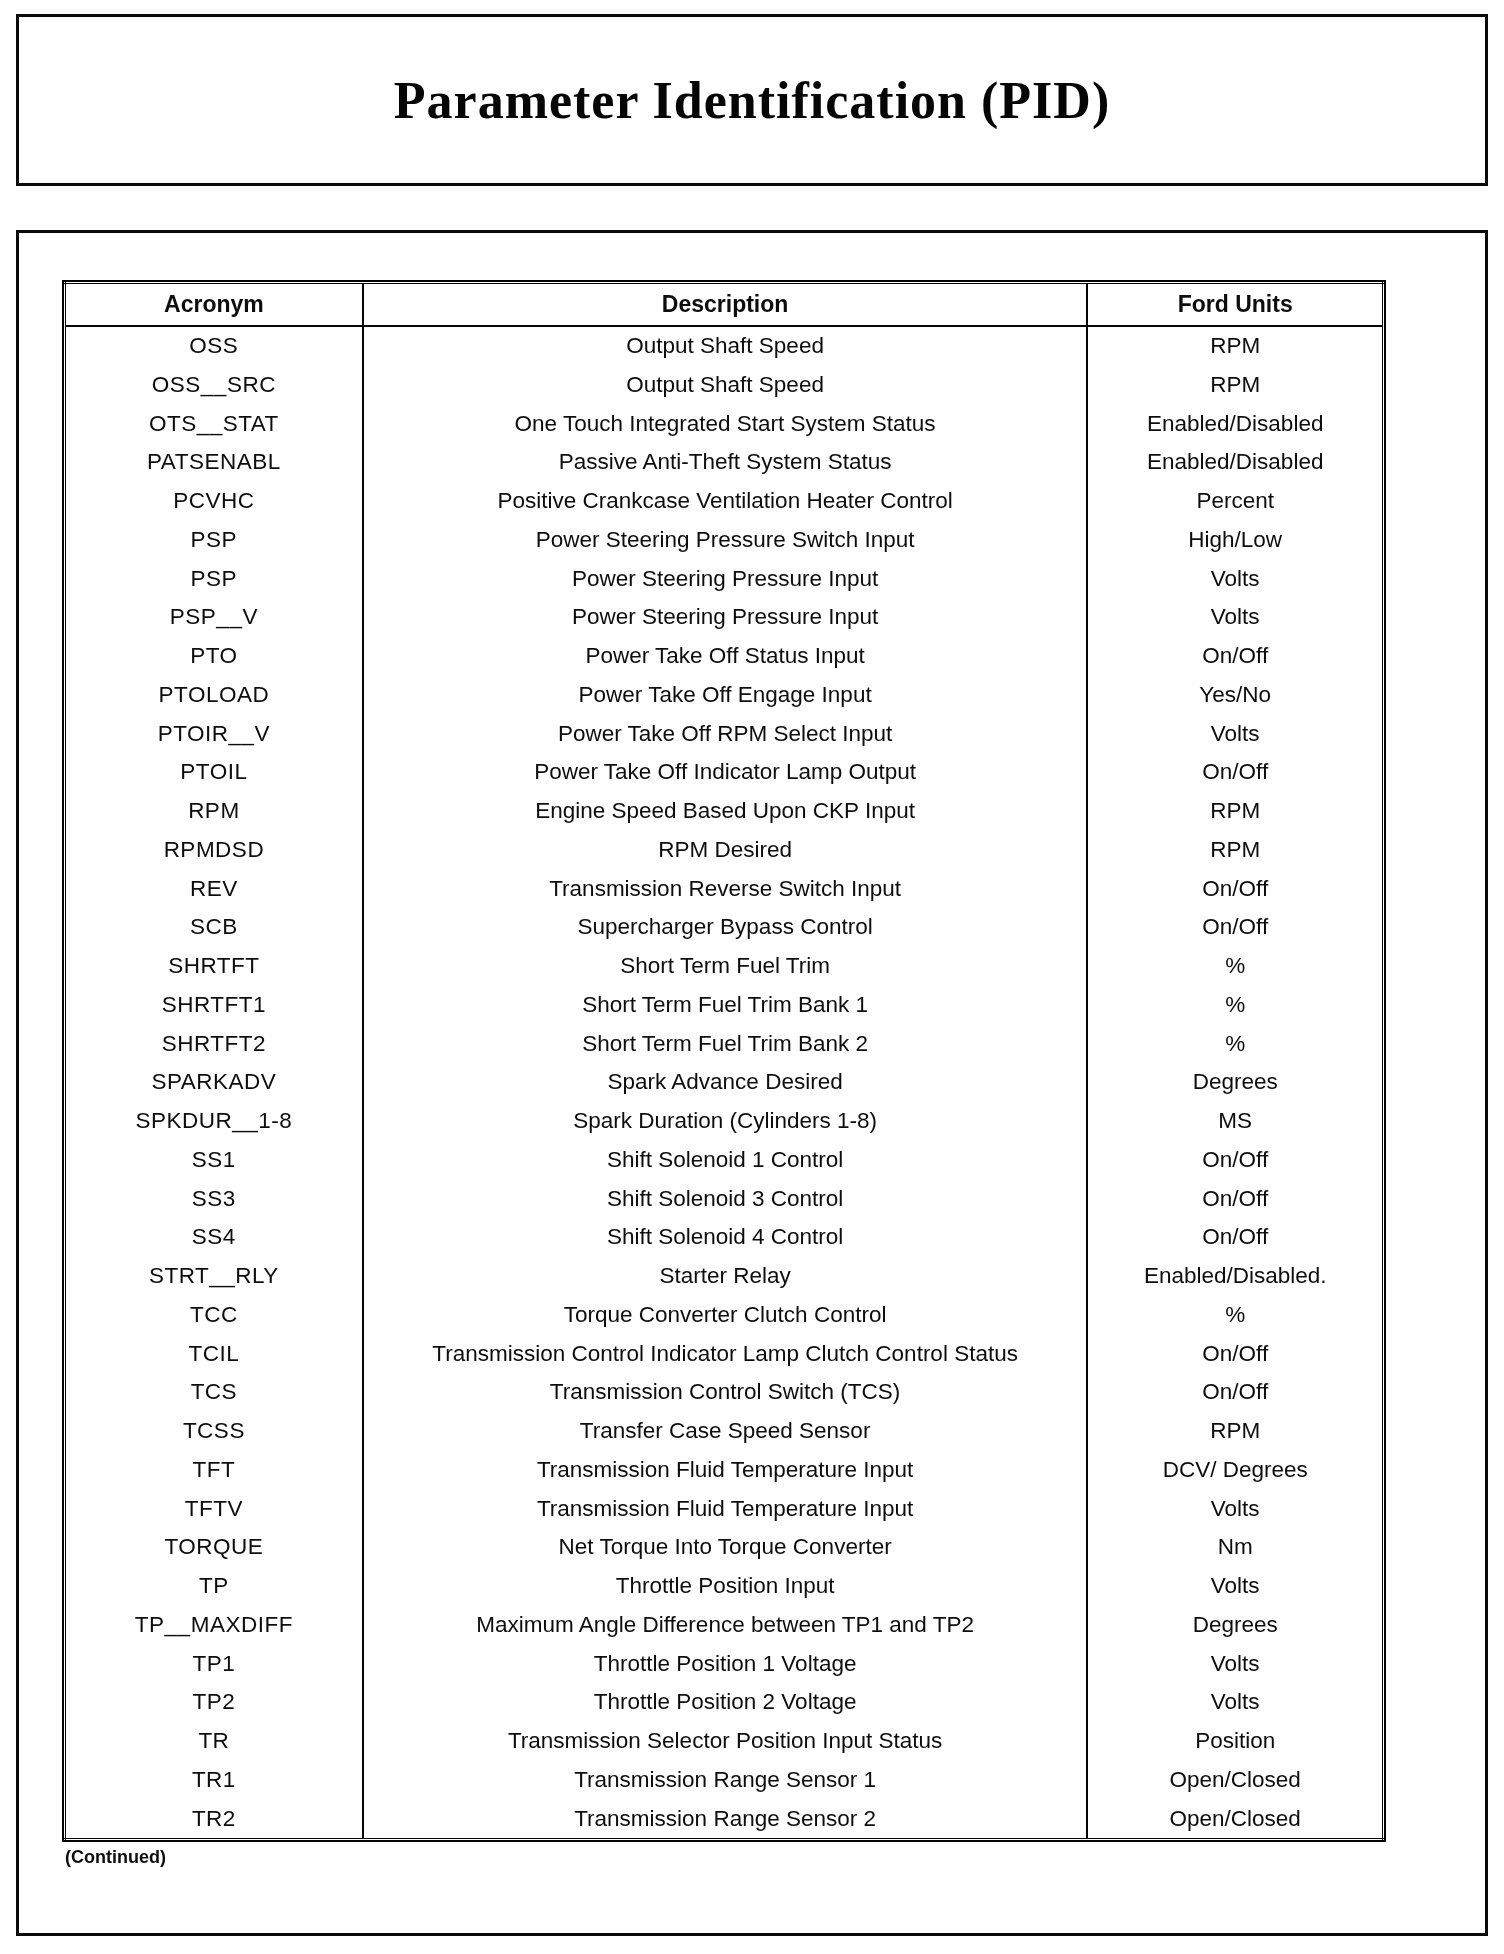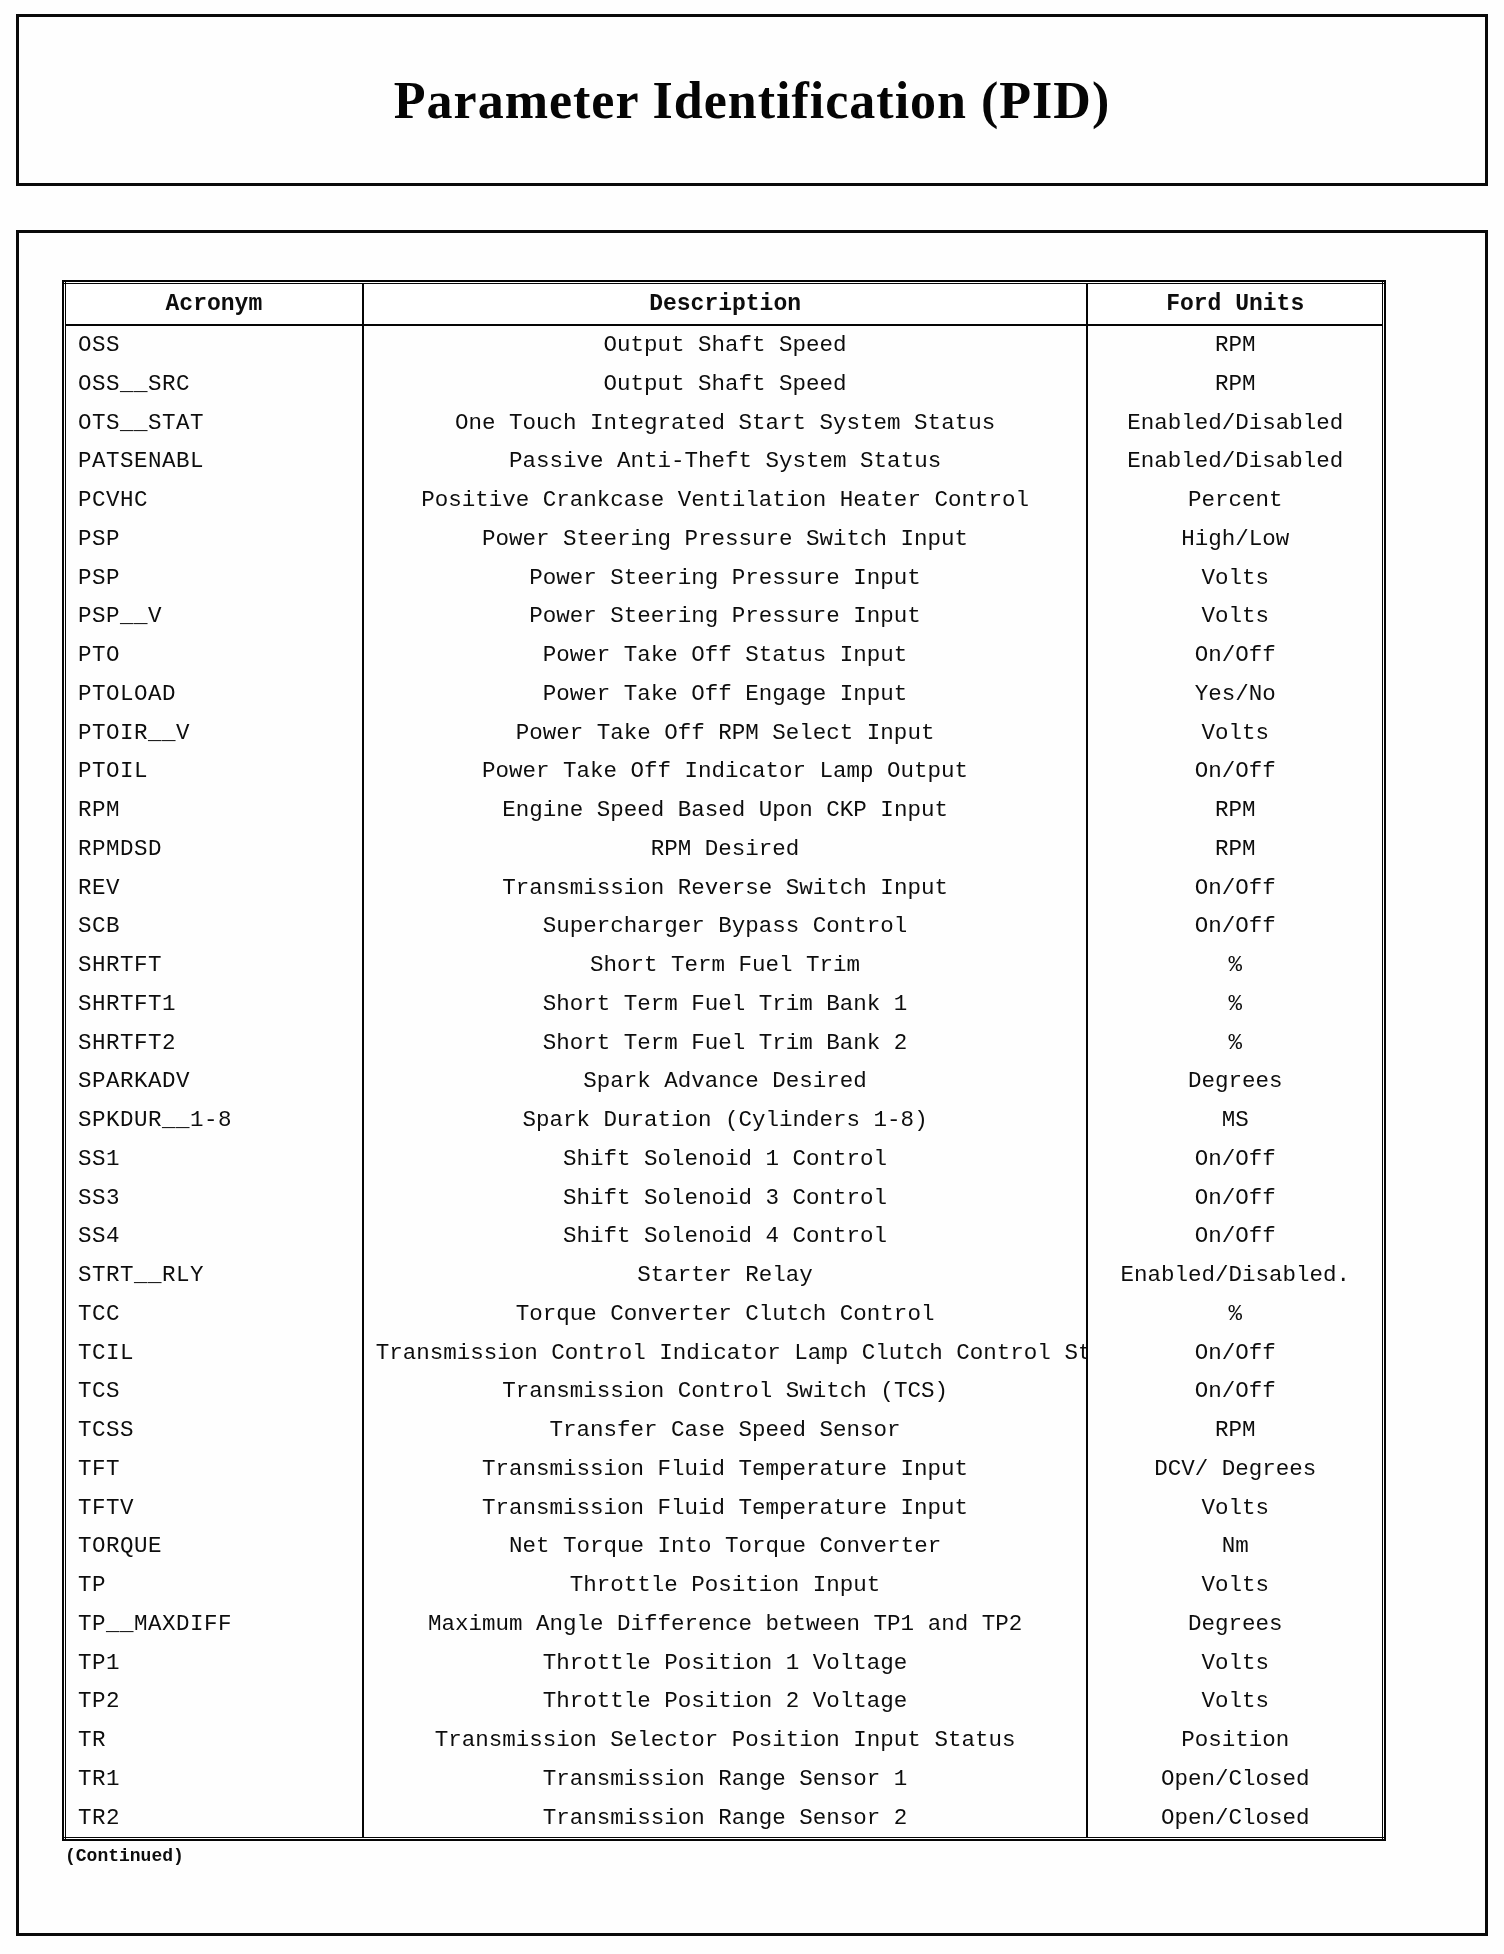--- a/index.html
+++ b/index.html
@@ -30,21 +30,20 @@
     font-family: "Liberation Serif", "DejaVu Serif", serif;
     font-weight: bold;
     font-size: 52px;
     letter-spacing: 1px;
     color: #050505;
   }
   .content-box {
     border: 3px solid #0a0a0a;
     height: 1706px;
     padding: 48px 44px 0 44px;
-    font-family: Liberation Mono, monospace;
   }
   table.pid-table {
     border-collapse: collapse;
     width: 1322px;
     table-layout: fixed;
     border: 3px double #050505;
     outline: 1px solid #050505;
   }
   table.pid-table th {
     border: 2px solid #050505;
@@ -57,21 +56,21 @@
   }
   table.pid-table td {
     border-left: 2px solid #050505;
     border-right: 2px solid #050505;
     font-size: 22.5px;
     padding: 7px 12px;
     line-height: 1.1;
     white-space: nowrap;
     overflow: hidden;
   }
-  td.col-acronym { width: 270px; text-align: left; letter-spacing: 0.5px; }
+  td.col-acronym { width: 270px; text-align: center; letter-spacing: 0.5px; }
   td.col-description { width: 784px; text-align: center; }
   td.col-units { width: 268px; text-align: center; }
   th.col-acronym { width: 270px; }
   th.col-description { width: 656px; }
   th.col-units { width: 268px; }
   .continued-note {
     font-size: 18px;
     font-weight: bold;
     margin-top: 6px;
     margin-left: 2px;

